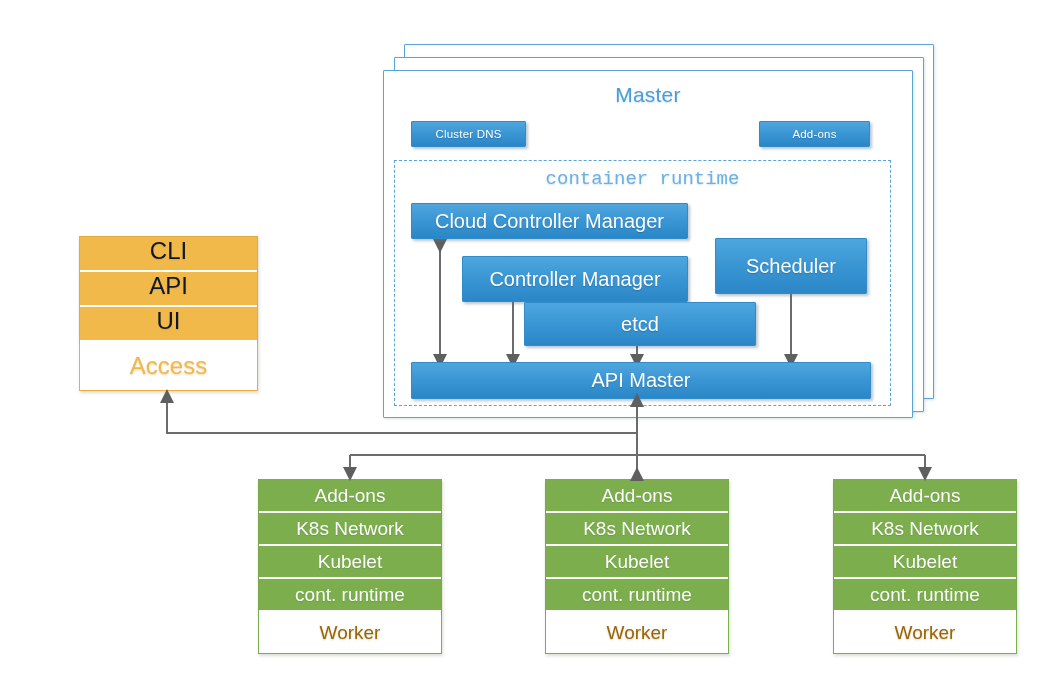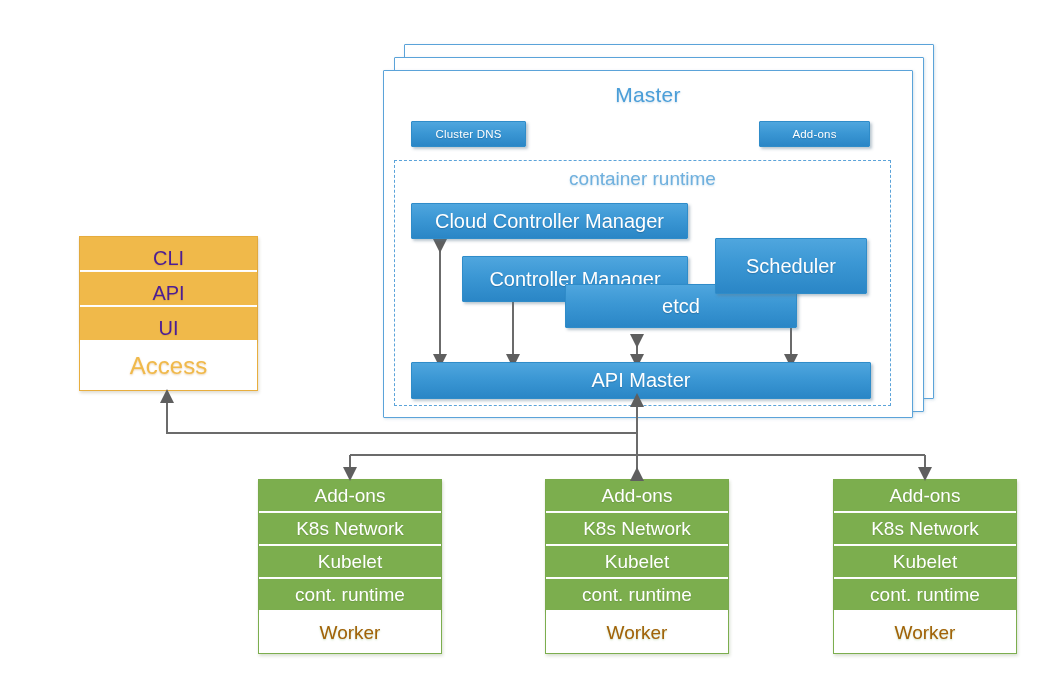--- a/index.html
+++ b/index.html
@@ -87,24 +87,24 @@
   .access-stack {
     border: 1px solid #e8ae3e;
     background: #ffffff;
     z-index: 6;
     box-shadow: 1px 2px 3px rgba(150,140,110,0.30);
     display: flex;
     flex-direction: column;
   }
   .access-band {
     background: #f0b94a;
-    color: #4c1d95;
-    font-size: 20px;
-    display: flex;
-    align-items: flex-end;
+    color: #0f172a;
+    font-size: 24px;
+    display: flex;
+    align-items: flex-start;
     justify-content: center;
     border-bottom: 2px solid #ffffff;
     box-shadow: 0 1px 2px rgba(160,130,70,0.30);
     text-shadow: 0 1px 1px rgba(190,140,40,0.35);
   }
   .access-foot {
     background: #ffffff;
     color: #f0b94a;
     font-size: 24px;
     display: flex;
@@ -196,32 +196,32 @@
   </div>
 
   <div class="abs blue-box small" style="left:411px; top:121px; width:115px; height:26px;">
     <span>Cluster DNS</span>
   </div>
   <div class="abs blue-box small" style="left:759px; top:121px; width:111px; height:26px;">
     <span>Add-ons</span>
   </div>
 
   <div class="abs runtime-box" style="left:394px; top:160px; width:497px; height:246px;">
-    <div class="runtime-title" style="top:7px;">container runtime</div>
+    <div class="runtime-title" style="top:7px;font-family:Liberation Mono, monospace;">container runtime</div>
   </div>
 
   <div class="abs blue-box big" style="left:411px; top:203px; width:277px; height:36px;">
     <span>Cloud Controller Manager</span>
   </div>
 
   <div class="abs blue-box big" style="left:462px; top:256px; width:226px; height:46px;">
     <span>Controller Manager</span>
   </div>
 
-  <div class="abs blue-box big" style="left:524px; top:284px; width:232px; height:44px;margin-left:41px;">
+  <div class="abs blue-box big" style="left:524px; top:302px; width:232px; height:44px;">
     <span>etcd</span>
   </div>
 
   <div class="abs blue-box big" style="left:715px; top:238px; width:152px; height:56px;">
     <span>Scheduler</span>
   </div>
 
   <div class="abs blue-box big" style="left:411px; top:362px; width:460px; height:37px;">
     <span>API Master</span>
   </div>

